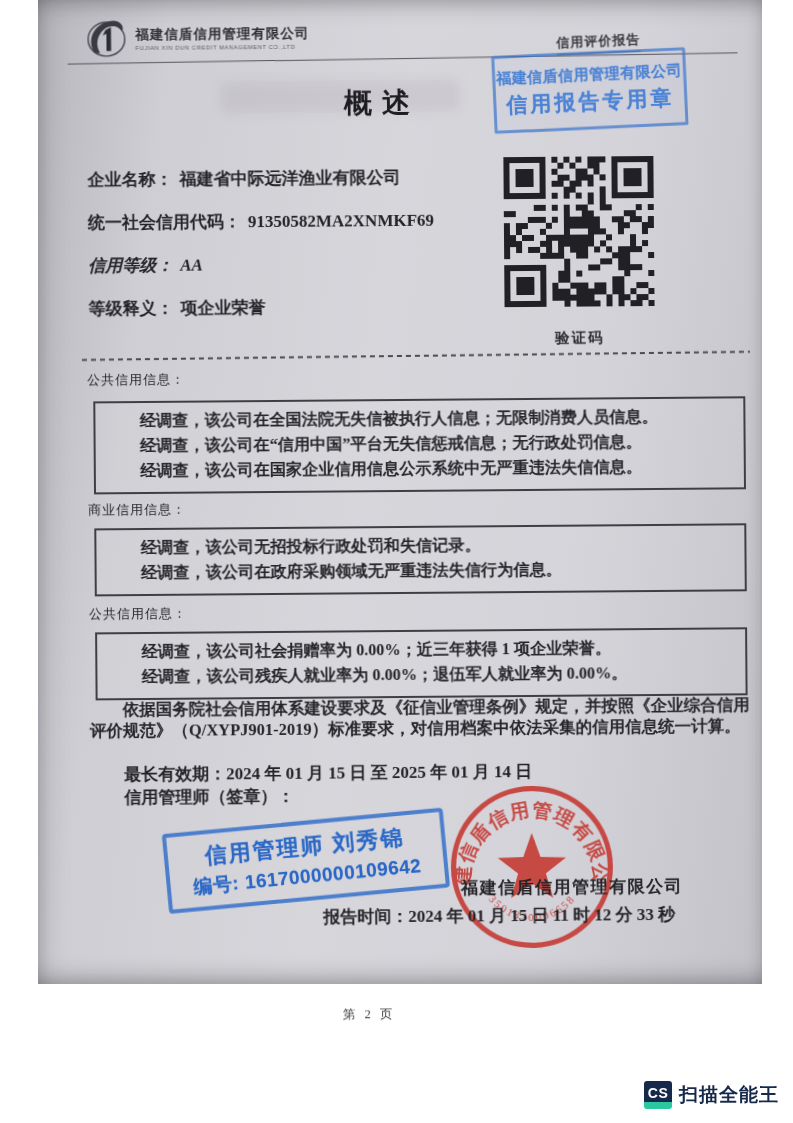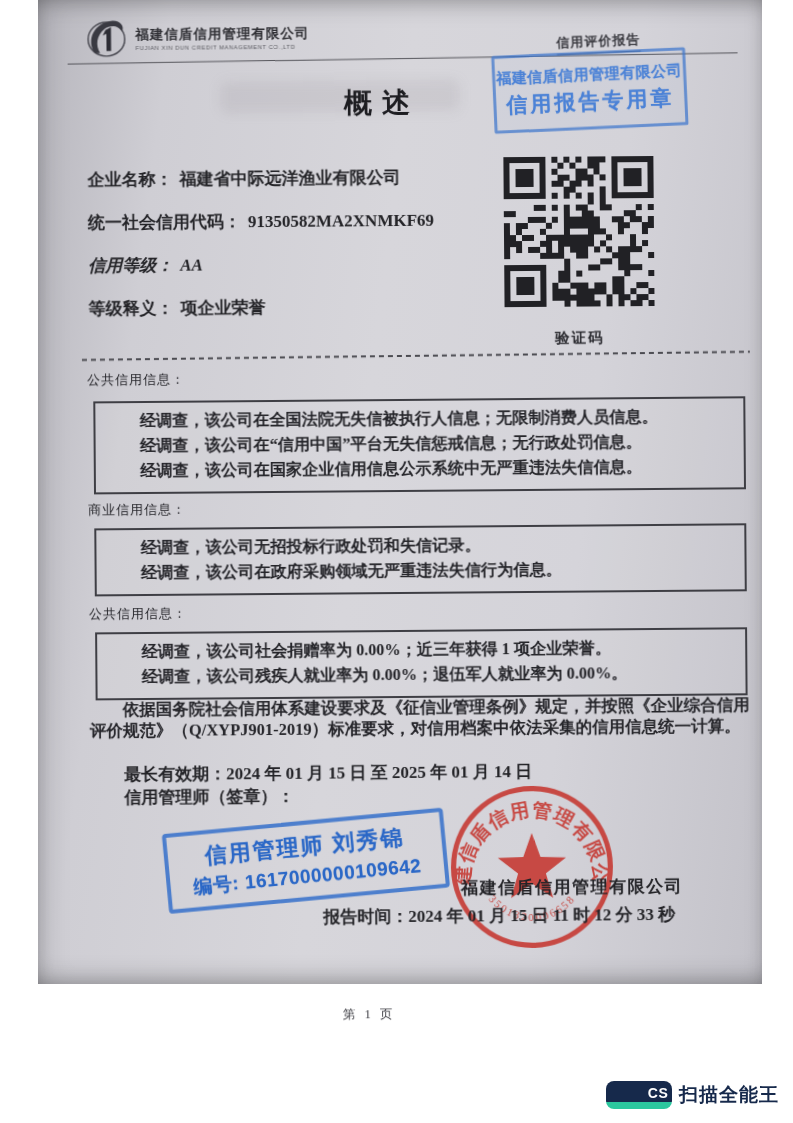--- a/index.html
+++ b/index.html
@@ -82,23 +82,23 @@
 
   .issuer-line{position:absolute;left:420px;top:877px;font-size:17px;font-weight:700;
     letter-spacing:1.5px;white-space:nowrap;}
   .report-time{position:absolute;left:282px;top:905px;font-size:17px;font-weight:700;white-space:nowrap;}
   .page-num{position:absolute;left:327px;top:1006px;transform:translateX(-50%);
     font-size:12.5px;letter-spacing:3px;color:#3a3a40;}
 
   
   .cs-brand{position:absolute;right:14px;top:1081px;display:flex;align-items:center;gap:7px;
     font-family:"Liberation Sans",sans-serif;}
-  .cs-icon{width:28px;height:28px;border-radius:8px;
+  .cs-icon{width:28px;height:28px;border-radius:3px;
     background:linear-gradient(180deg,#16294b 0%,#16294b 76%,#2bc79e 76%,#2bc79e 100%);
-    display:flex;align-items:center;justify-content:center;padding-left:38px;}
+    display:flex;align-items:center;justify-content:center;}
   .cs-icon span{color:#ffffff;font-size:14px;font-weight:bold;letter-spacing:.5px;transform:translateY(-2px);}
   .cs-text{font-size:19px;font-weight:bold;color:#16294b;letter-spacing:1px;}
 </style>
 </head>
 <body>
 
 <div class="stage">
   <div class="paper">
     <div class="doc">
 
@@ -805,21 +805,21 @@
         </text>
         <polygon fill="#c5352e" points="90,54 99.1,79.5 126.1,80.3 104.7,96.8 112.3,122.7 90,107.5 67.7,122.7 75.3,96.8 53.9,80.3 80.9,79.5"></polygon>
         <path id="sealArcBottom" d="M 34,104 A 58,58 0 0 0 146,104" fill="none"></path>
         <text font-size="11.5" fill="#c5352e" letter-spacing="2.5">
           <textPath href="#sealArcBottom" startOffset="50%" text-anchor="middle">3501320006658</textPath>
         </text>
       </svg>
 
       <div class="issuer-line">福建信盾信用管理有限公司</div>
       <div class="report-time">报告时间：2024 年 01 月 15 日 11 时 12 分 33 秒</div>
-      <div class="page-num">第 1 页</div>
+      <div class="page-num">第 2 页</div>
     </div>
   </div>
 
   <div class="cs-brand">
     <div class="cs-icon">
       <span>CS</span>
     </div>
     <div class="cs-text">扫描全能王</div>
   </div>
 </div>

